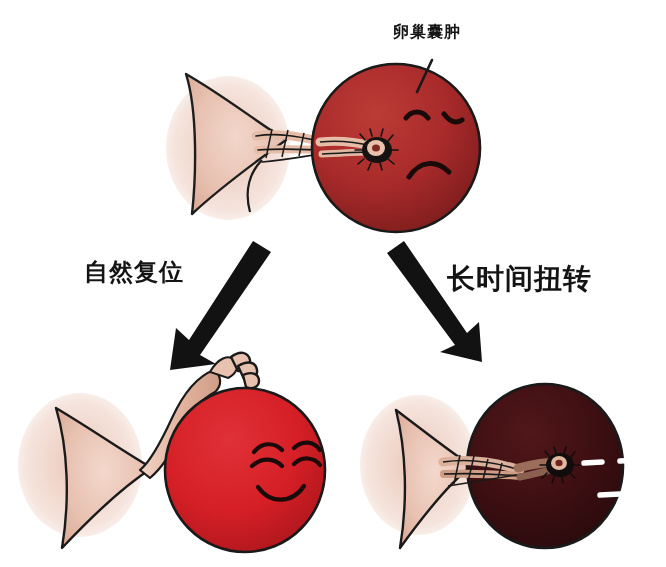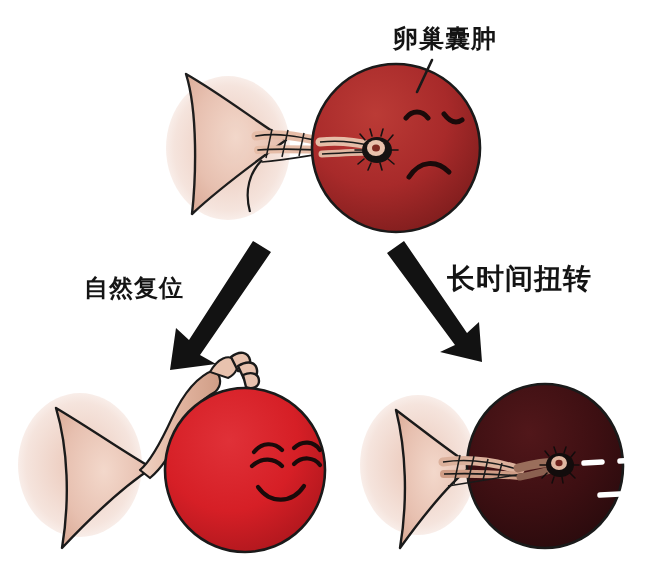--- a/index.html
+++ b/index.html
@@ -25,25 +25,25 @@
     position: absolute;
     color: #141414;
     font-weight: 700;
     letter-spacing: 1px;
     white-space: nowrap;
     font-family: "DejaVu Sans", "Liberation Sans", sans-serif;
   }
   #label-cyst {
     left: 393px;
     top: 22px;
-    font-size: 25px;
+    font-size: 16px;
   }
   #label-left-branch {
     left: 84px;
-    top: 272px;
+    top: 256px;
     font-size: 24px;
   }
   #label-right-branch {
     left: 447px;
     top: 260px;
     font-size: 28px;
   }
 </style>
 </head>
 <body>

